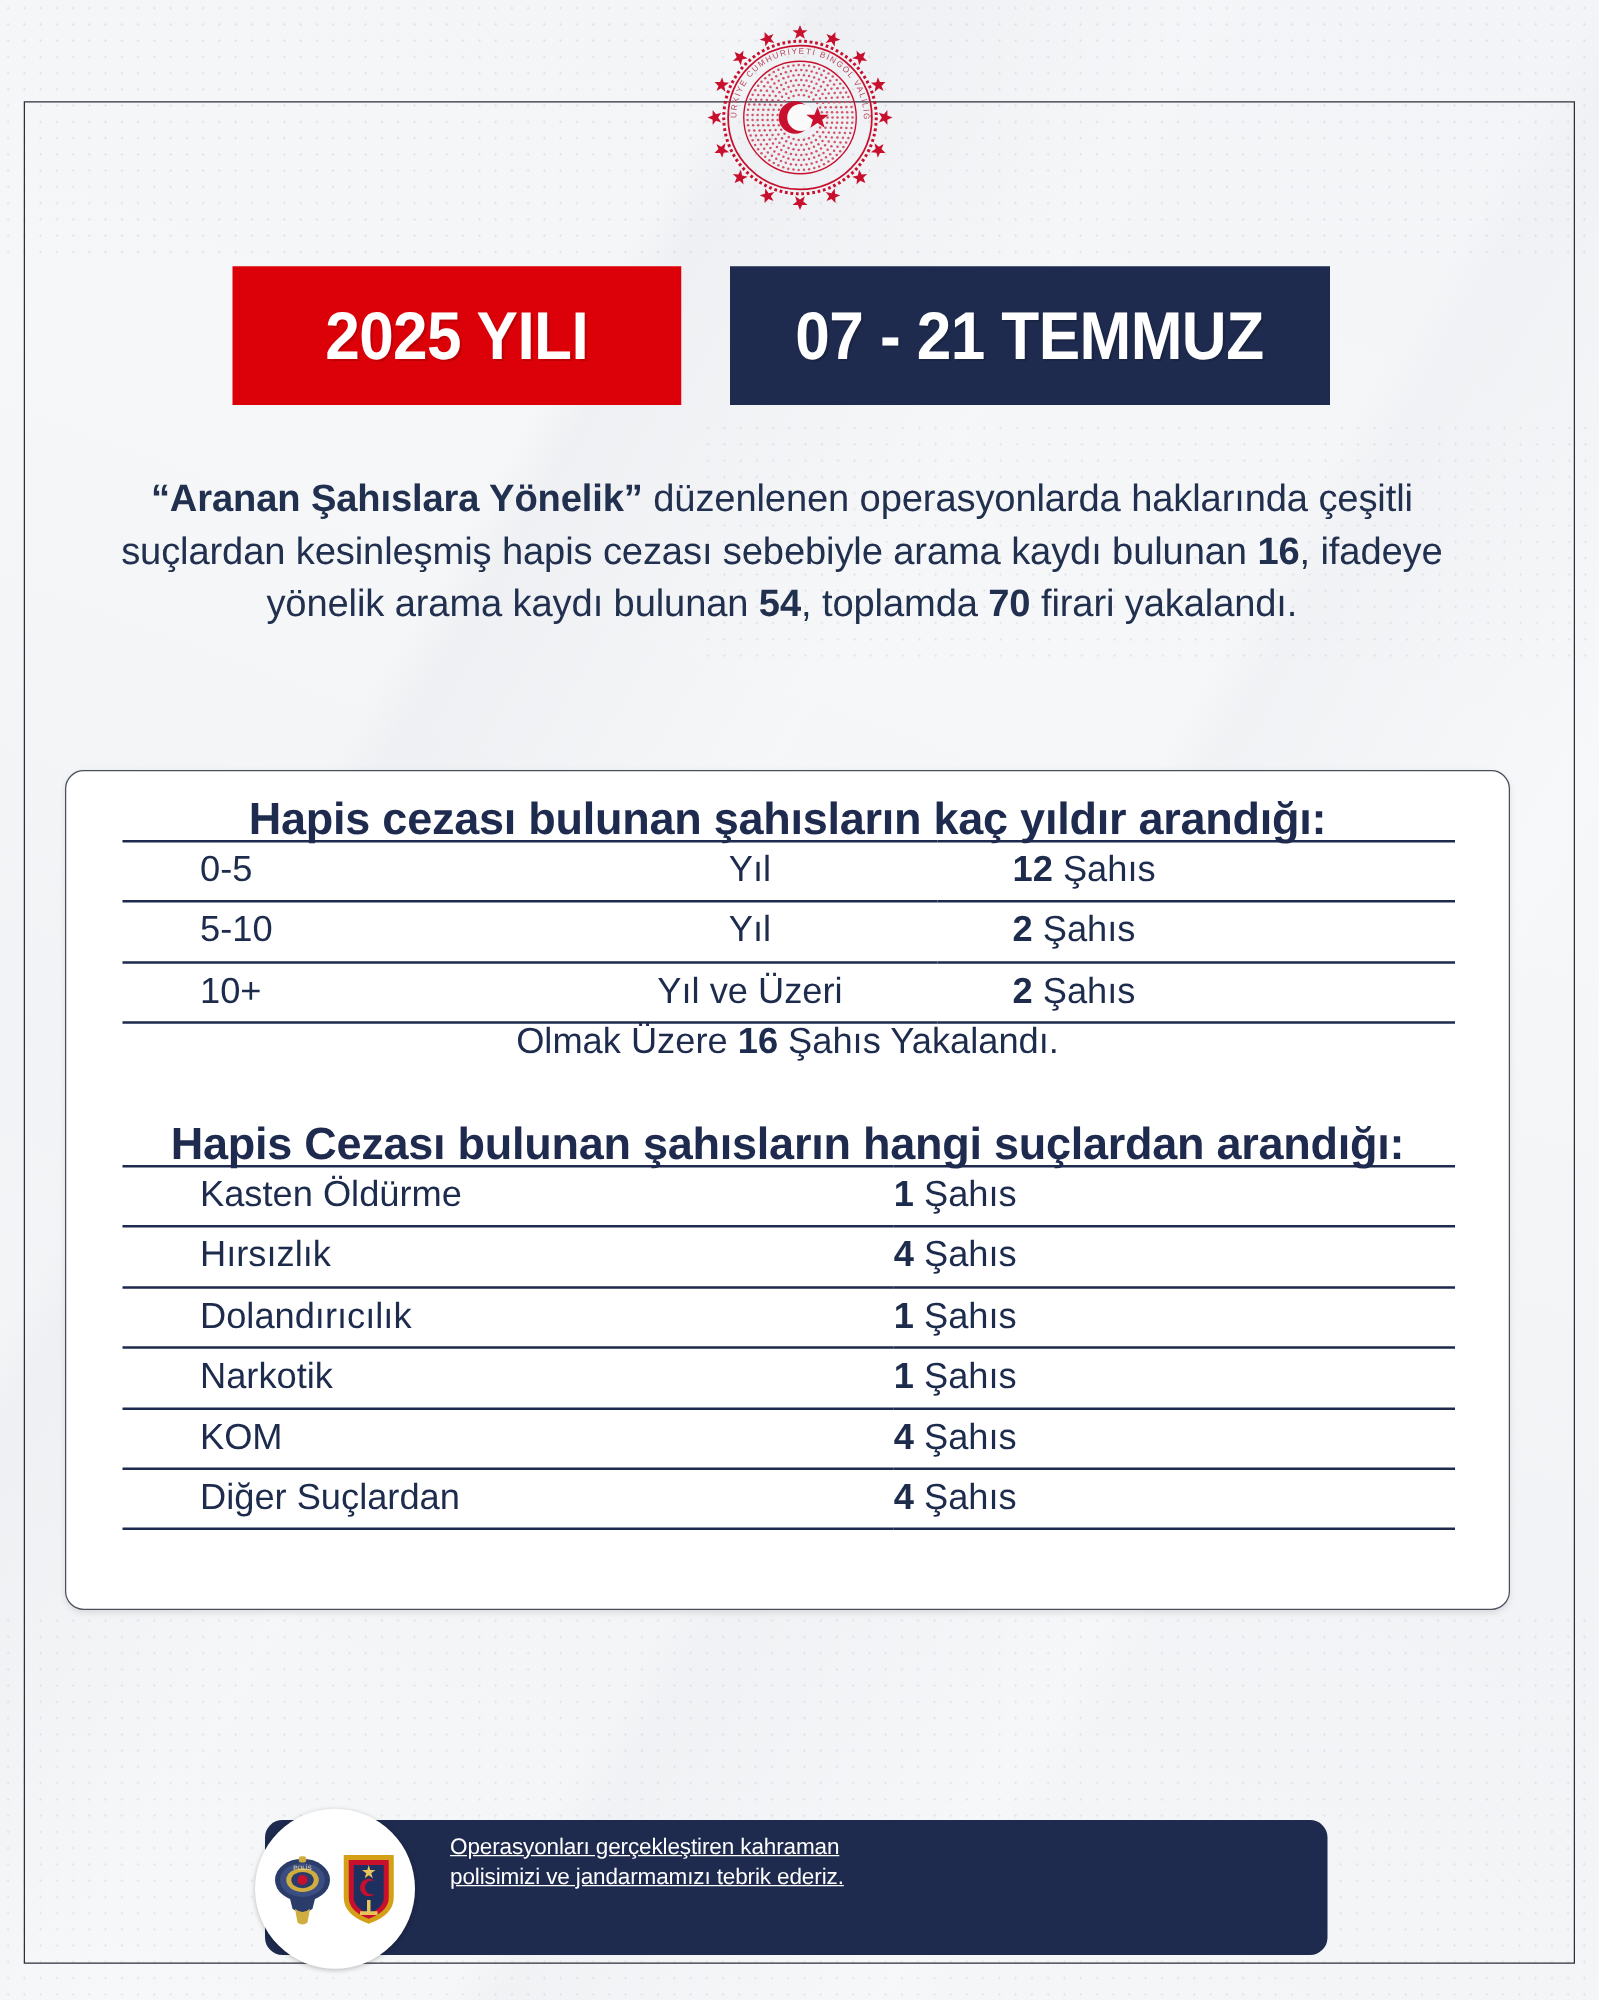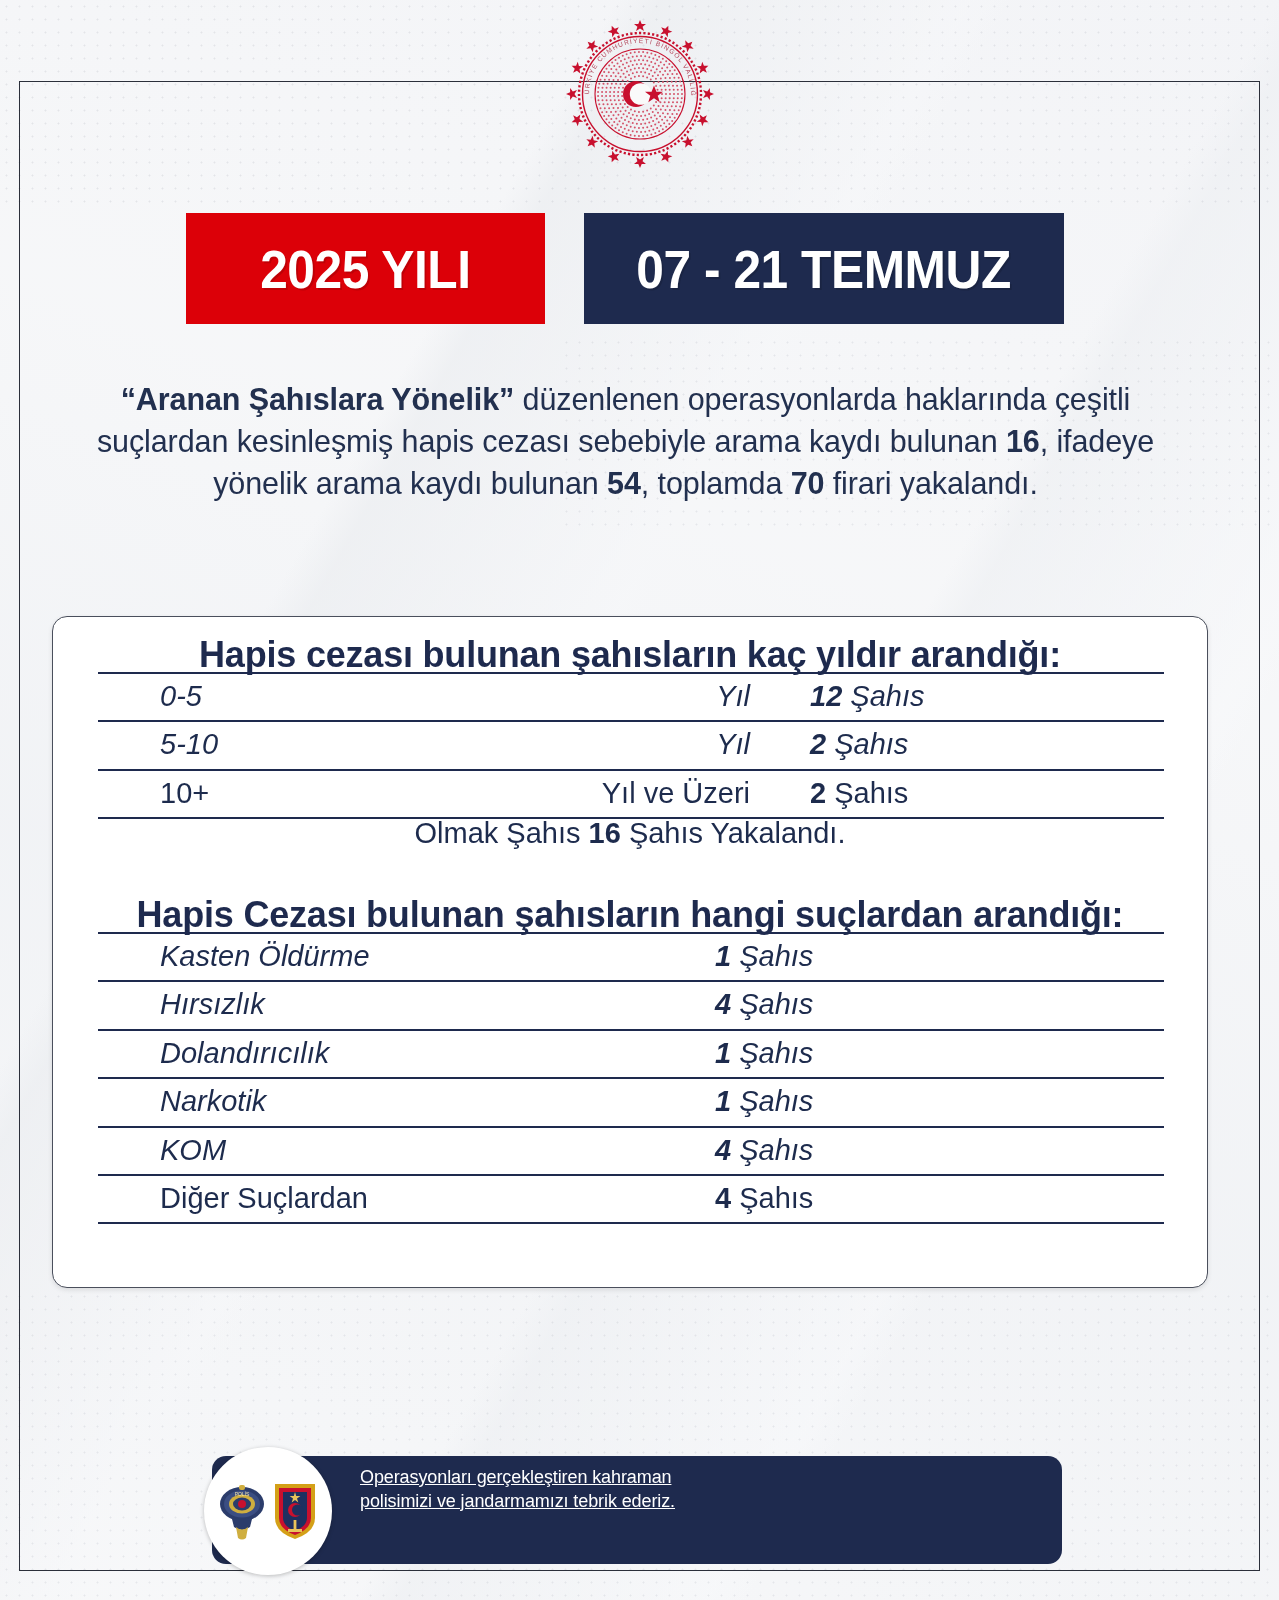--- a/index.html
+++ b/index.html
@@ -149,26 +149,26 @@
   }
   table.stat td {
     border-top: 2.2px solid #1e2a4e;
     border-bottom: 2.2px solid #1e2a4e;
     padding: 5px 0 6px 0;
     color: #1d2b4d;
     font-size: 29px;
     line-height: 1.22;
     vertical-align: middle;
   }
-  table.stat tr:not(:last-child) td { border-bottom: none; font-style: italic; }
+  table.stat tr:not(:last-child) td { border-bottom: none; }
   table.stat tr:not(:first-child) td { border-top: 2.2px solid #1e2a4e; }
 
   .t1 { top: 55px; }
   .t1 td.c-range { width: 200px; padding-left: 62px; }
-  .t1 td.c-unit  { width: 300px; text-align: right; padding-left: 90px;}
+  .t1 td.c-unit  { width: 300px; text-align: center; padding-left: 90px;}
   .t1 td.c-count { padding-left: 60px; }
 
   .t2 { top: 315px; }
   .t2 td.c-crime { width: 555px; padding-left: 62px; }
   .t2 td.c-count { padding-left: 0px; }
 
   .count-num { font-weight: 700; }
 
   .summary {
     position: absolute;
@@ -620,21 +620,21 @@
         </tr>
         <tr>
           <td class="c-range">10+</td>
           <td class="c-unit">Yıl ve Üzeri</td>
           <td class="c-count"><span class="count-num">2</span> <span>Şahıs</span></td>
         </tr>
       </tbody>
     </table>
 
     <div class="summary">
-      <span>Olmak Şahıs </span><b>16</b><span> Şahıs Yakalandı.</span>
+      <span>Olmak Üzere </span><b>16</b><span> Şahıs Yakalandı.</span>
     </div>
 
     <div class="section-title sec2-title">Hapis Cezası bulunan şahısların hangi suçlardan arandığı:</div>
 
     <table class="stat t2">
       <tbody>
         <tr>
           <td class="c-crime">Kasten Öldürme</td>
           <td class="c-count"><span class="count-num">1</span> <span>Şahıs</span></td>
         </tr>

